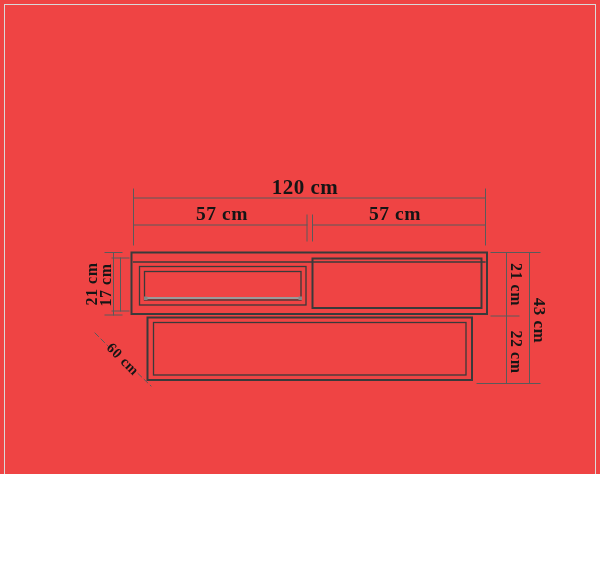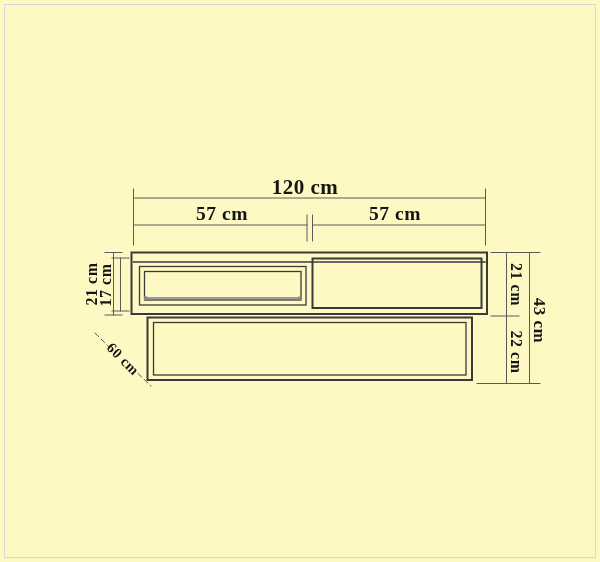--- a/index.html
+++ b/index.html
@@ -3,22 +3,22 @@
 <meta charset="utf-8">
 <style>
   html, body {
     margin: 0;
     padding: 0;
     background: #ffffff;
   }
   .canvas {
     position: relative;
     width: 600px;
-    height: 562px;
-    background: #fef9c3;
+    height: 474px;
+    background: #ef4444;
     overflow: hidden;
   }
   svg { display: block; }
   .dim-label {
     font-family: "Liberation Serif", "DejaVu Serif", serif;
     font-weight: bold;
     letter-spacing: 0.5px;
   }
   .fs-xl { font-size: 21px; }
   .fs-lg { font-size: 19.5px; }

